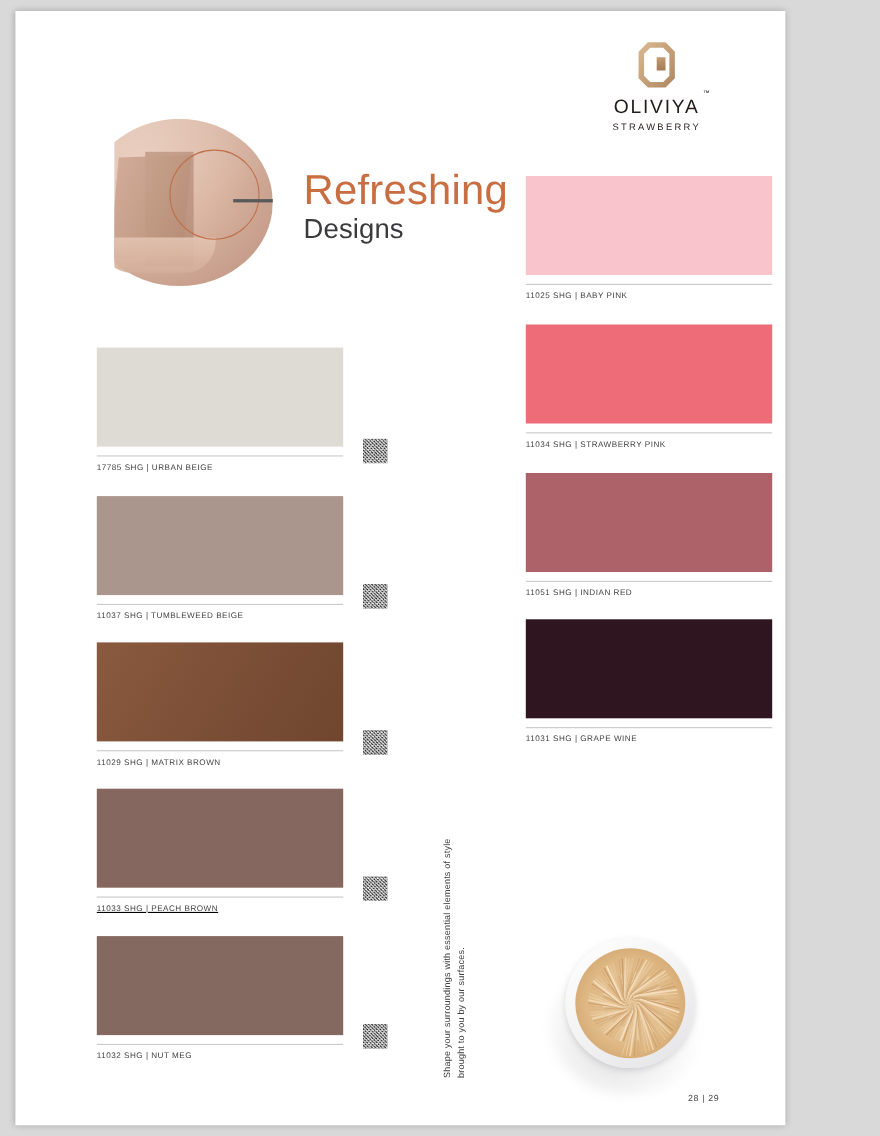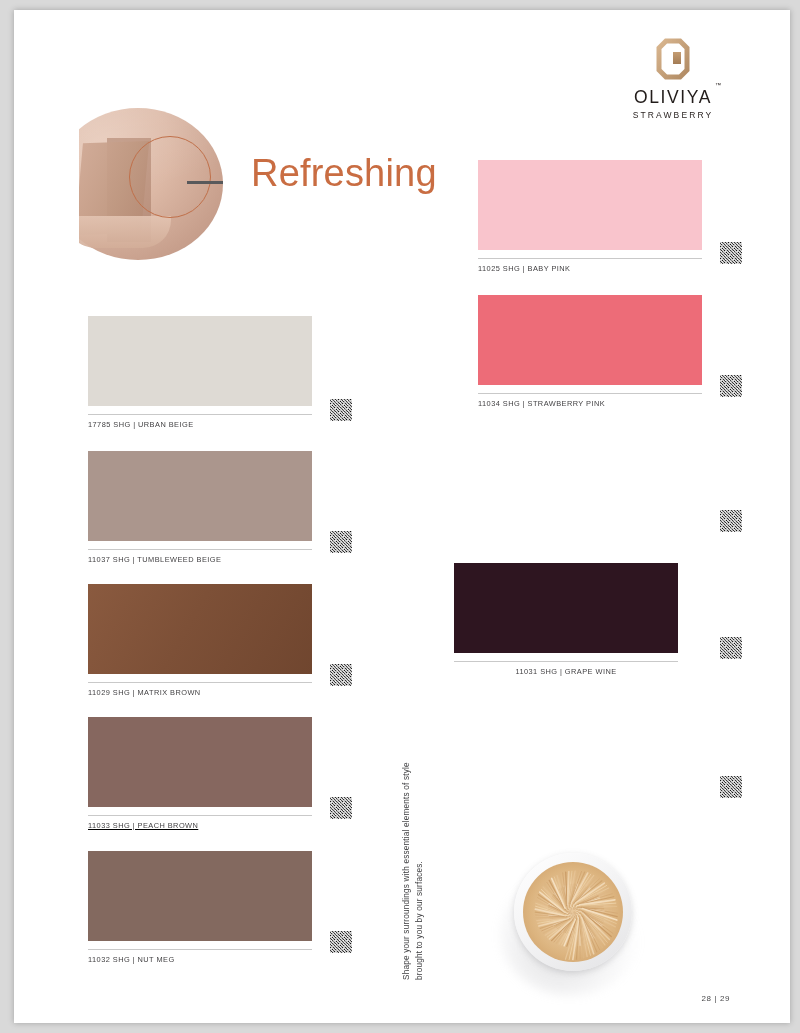--- a/index.html
+++ b/index.html
@@ -11,21 +11,21 @@
     width: 800px;
     height: 1033px;
     font-family: "Liberation Sans", sans-serif;
     overflow: hidden;
   }
 
   .page {
     position: absolute;
     left: 14px;
     top: 10px;
-    width: 776px;
+    width: 700px;
     height: 1013px;
     background: #ffffff;
     box-shadow: 0 0 6px rgba(0,0,0,0.25);
     overflow: hidden;
   }
 
   
   .brand {
     position: absolute;
     right: 62px;
@@ -58,21 +58,21 @@
   .brand-sub {
     font-size: 8.5px;
     letter-spacing: 2.1px;
     color: #2b2422;
     margin-top: 2px;
   }
 
   
   .hero {
     position: absolute;
-    left: 65px;
+    left: 90px;
     top: 98px;
     width: 400px;
     height: 160px;
   }
   .hero-photo {
     position: absolute;
     left: 0;
     top: 0;
     width: 144px;
     height: 152px;
@@ -297,20 +297,21 @@
       <div class="hero-photo-inner">
         <div class="hero-shape-c"></div>
         <div class="hero-shape-a"></div>
         <div class="hero-shape-b"></div>
       </div>
     </div>
     <div class="hero-ring"></div>
     <div class="hero-dash"></div>
     <div class="hero-title">
       <div class="title-main">Refreshing</div>
+      <div class="title-sub">Designs</div>
     </div>
   </div>
 
   <div class="swatch" style="left:74px; top:306px; width:224px;">
     <span class="swatch-chip" style="background:#dedad4;"></span>
     <div class="swatch-rule"></div>
     <div class="swatch-label">17785 SHG | URBAN BEIGE</div>
   </div>
   <div class="finish-sq" style="left:316px; top:389px;"></div>
 
@@ -349,23 +350,28 @@
   </div>
   <div class="finish-sq" style="left:706px; top:232px;"></div>
 
   <div class="swatch" style="left:464px; top:285px; width:224px;">
     <span class="swatch-chip" style="background:#ed6c78;"></span>
     <div class="swatch-rule"></div>
     <div class="swatch-label">11034 SHG | STRAWBERRY PINK</div>
   </div>
   <div class="finish-sq" style="left:706px; top:365px;"></div>
 
+  <div class="swatch" style="left:464px; top:420px; width:224px;">
+    <span class="swatch-chip" style="background:#ad6168;"></span>
+    <div class="swatch-rule"></div>
+    <div class="swatch-label">11051 SHG | INDIAN RED</div>
+  </div>
   <div class="finish-sq" style="left:706px; top:500px;"></div>
 
-  <div class="swatch" style="left:440px; top:553px; width:224px;text-align:center;">
+  <div class="swatch" style="left:464px; top:553px; width:224px;">
     <span class="swatch-chip" style="background:#2e1520;"></span>
     <div class="swatch-rule"></div>
     <div class="swatch-label">11031 SHG | GRAPE WINE</div>
   </div>
   <div class="finish-sq" style="left:706px; top:627px;"></div>
 
   <div class="finish-sq" style="left:706px; top:766px;"></div>
 
   <div class="tagline-wrap">
     <div class="tagline-rot">Shape your surroundings with essential elements of style brought to you by our surfaces.</div>

